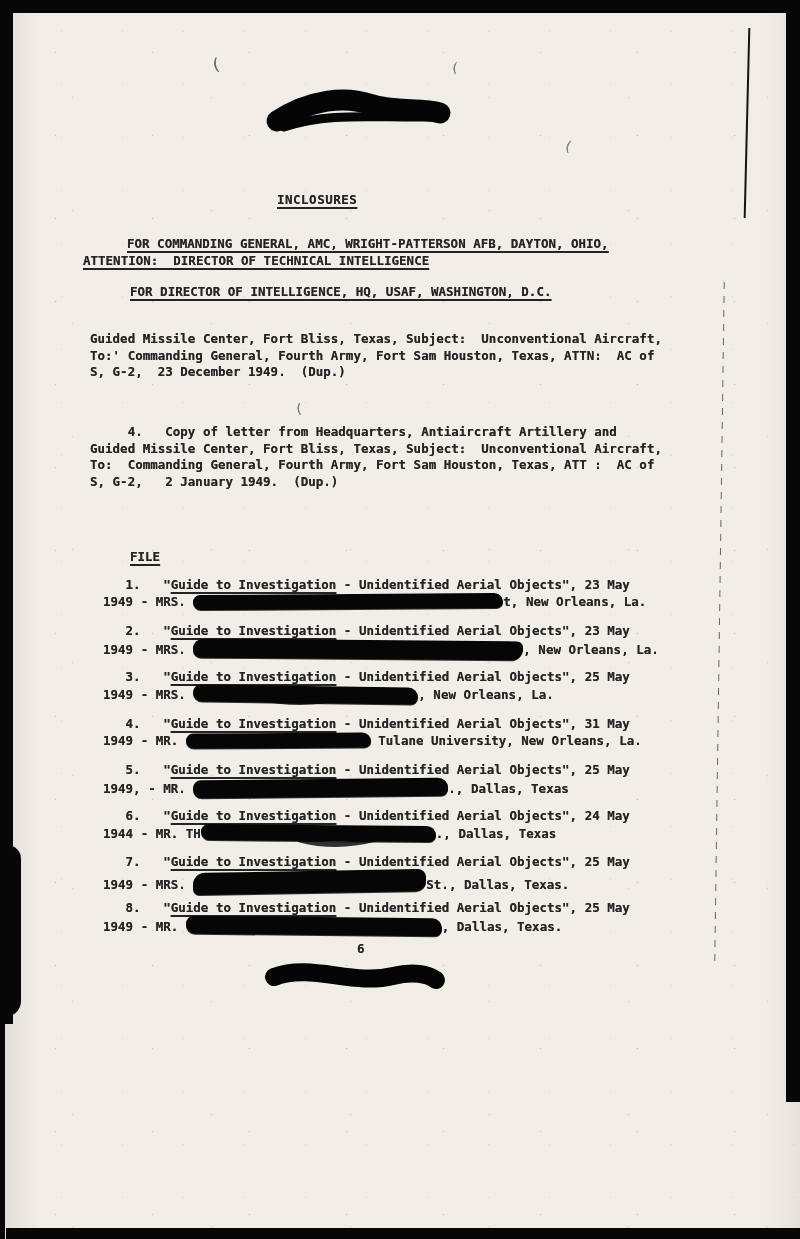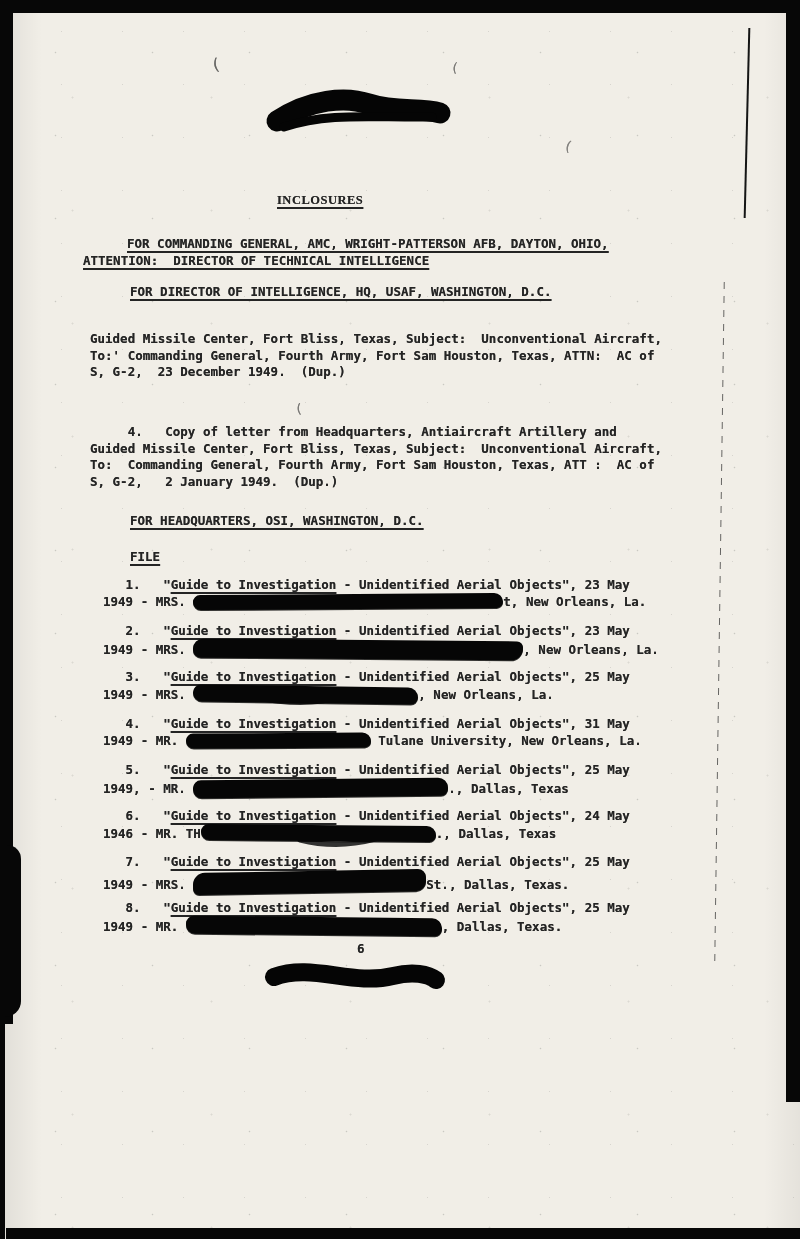--- a/index.html
+++ b/index.html
@@ -32,21 +32,21 @@
   .edge-right{top:0;right:0;width:14px;height:1102px;}
   .edge-bottom{bottom:0;left:6px;width:794px;height:11px;}
   
   .scratch-a{position:absolute;left:746px;top:28px;width:2px;height:190px;background:#151515;transform:rotate(1.4deg);}
   .scratch-b{position:absolute;left:719px;top:282px;width:1px;height:680px;opacity:.7;
     background:repeating-linear-gradient(to bottom,#2a2a2a 0 7px,transparent 7px 14px);transform:rotate(.8deg);}
   
   .tline{white-space:pre;line-height:16.5px;}
   .abs{position:absolute;}
   .u{text-decoration:underline;text-underline-offset:3px;text-decoration-thickness:1.5px;}
-  .title{left:277px;top:192px;letter-spacing:.5px;font-family:Liberation Serif, serif;}
+  .title{left:277px;top:192px;letter-spacing:.5px;}
   .h1{left:83px;top:236px;}
   .h1 .l1{margin-left:44px;}
   .h2{left:130px;top:284px;}
   .para1{left:90px;top:331px;}
   .para2{left:90px;top:424px;}
   .h3{left:130px;top:513px;}
   .file{left:130px;top:549px;}
   .item{left:103px;}
   .item1{top:577px;} .item2{top:623px;} .item3{top:669px;} .item4{top:716px;}
   .item5{top:762px;} .item6{top:808px;} .item7{top:854px;} .item8{top:900px;}
@@ -110,21 +110,20 @@
     <div class="tline">S, G-2,  23 December 1949.  (Dup.)</div>
   </div>
 
   <div class="abs para2">
     <div class="tline">     4.   Copy of letter from Headquarters, Antiaircraft Artillery and</div>
     <div class="tline">Guided Missile Center, Fort Bliss, Texas, Subject:  Unconventional Aircraft,</div>
     <div class="tline">To:  Commanding General, Fourth Army, Fort Sam Houston, Texas, ATT :  AC of</div>
     <div class="tline">S, G-2,   2 January 1949.  (Dup.)</div>
   </div>
 
-  <div class="abs h3 tline u">FOR HEADQUARTERS, OSI, WASHINGTON, D.C.</div>
 
   <div class="abs file tline u">FILE</div>
 
   <div class="abs item item1">
     <div class="tline"><span>   1.   "</span><span class="u">Guide to Investigation</span><span> - Unidentified Aerial Objects", 23 May</span></div>
     <div class="tline"><span>1949 - MRS. </span><span class="redact" style="width: 310px;"></span><span>t, New Orleans, La.</span></div>
   </div>
   <div class="abs item item2">
     <div class="tline"><span>   2.   "</span><span class="u">Guide to Investigation</span><span> - Unidentified Aerial Objects", 23 May</span></div>
     <div class="tline"><span>1949 - MRS. </span><span class="redact" style="width: 330px;"></span><span>, New Orleans, La.</span></div>
@@ -136,21 +135,21 @@
   <div class="abs item item4">
     <div class="tline"><span>   4.   "</span><span class="u">Guide to Investigation</span><span> - Unidentified Aerial Objects", 31 May</span></div>
     <div class="tline"><span>1949 - MR. </span><span class="redact" style="width: 185px;"></span><span> Tulane University, New Orleans, La.</span></div>
   </div>
   <div class="abs item item5">
     <div class="tline"><span>   5.   "</span><span class="u">Guide to Investigation</span><span> - Unidentified Aerial Objects", 25 May</span></div>
     <div class="tline"><span>1949, - MR. </span><span class="redact" style="width: 255px;"></span><span>., Dallas, Texas</span></div>
   </div>
   <div class="abs item item6">
     <div class="tline"><span>   6.   "</span><span class="u">Guide to Investigation</span><span> - Unidentified Aerial Objects", 24 May</span></div>
-    <div class="tline"><span>1946 - MR. TH</span><span class="redact" style="width: 235px;"></span><span>., Dallas, Texas</span></div>
+    <div class="tline"><span>1944 - MR. TH</span><span class="redact" style="width: 235px;"></span><span>., Dallas, Texas</span></div>
   </div>
   <div class="abs item item7">
     <div class="tline"><span>   7.   "</span><span class="u">Guide to Investigation</span><span> - Unidentified Aerial Objects", 25 May</span></div>
     <div class="tline"><span>1949 - MRS. </span><span class="redact" style="width: 233px;"></span><span>St., Dallas, Texas.</span></div>
   </div>
   <div class="abs item item8">
     <div class="tline"><span>   8.   "</span><span class="u">Guide to Investigation</span><span> - Unidentified Aerial Objects", 25 May</span></div>
     <div class="tline"><span>1949 - MR. </span><span class="redact" style="width: 256px;"></span><span>, Dallas, Texas.</span></div>
   </div>
 

